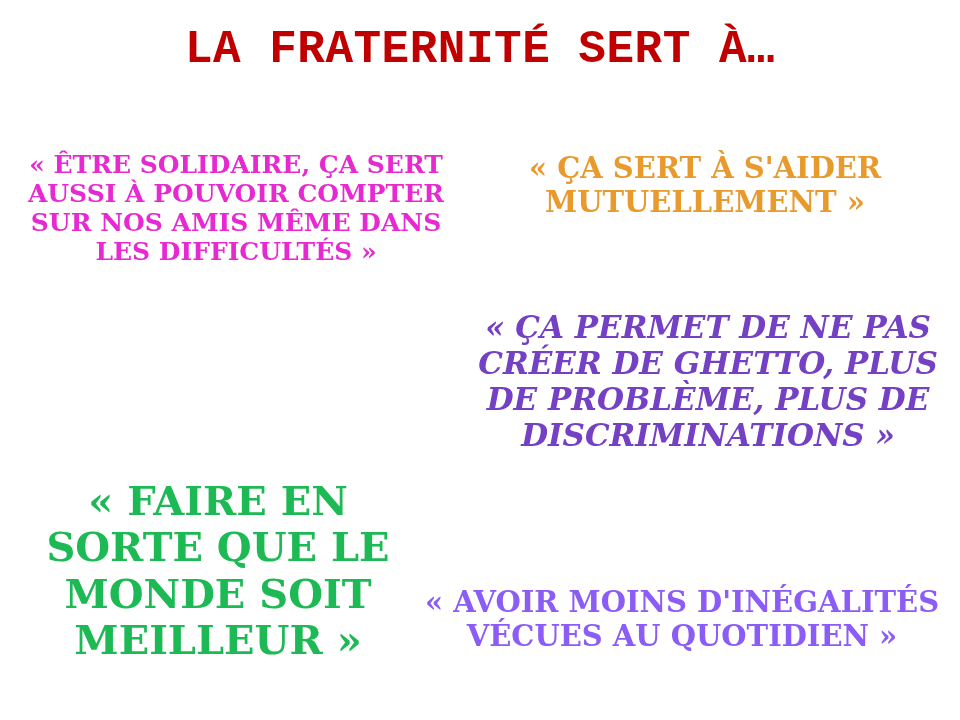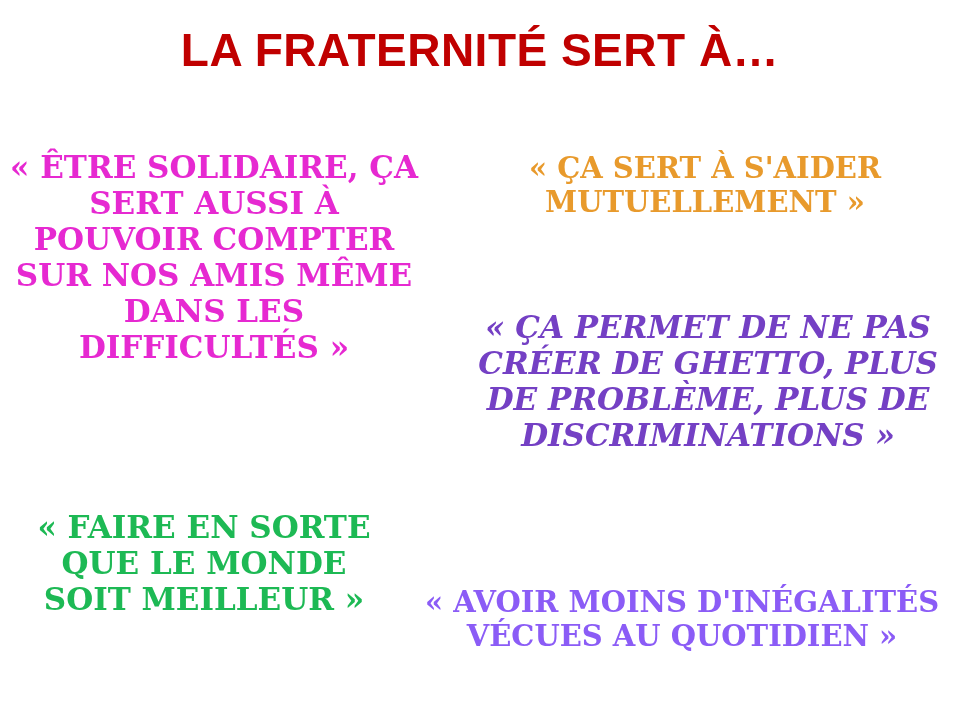--- a/index.html
+++ b/index.html
@@ -18,53 +18,52 @@
     width: 960px;
     height: 720px;
     box-sizing: border-box;
   }
   .title {
     position: absolute;
     top: 26px;
     left: 0;
     width: 960px;
     text-align: center;
-    font-family: Liberation Sans, sans-serif;
+    font-family: Liberation Mono, monospace;
     font-weight: bold;
     font-size: 46px;
     letter-spacing: 0.5px;
     color: #C00000;
     font-variant: small-caps;
     text-transform: uppercase;
     line-height: 1.05;
     white-space: nowrap;
   }
   .quote {
     position: absolute;
     font-family: "DejaVu Serif", serif;
     font-weight: bold;
     text-transform: uppercase;
     line-height: 1.16;
     text-align: center;
   }
   
   .q-solidaire {
-    left: 4px;
+    left: 26px;
     top: 150px;
     width: 420px;
-    font-size: 31px;
+    font-size: 25px;
     color: #E629D1;
   }
   .q-monde {
-    left: 14px;
+    left: 28px;
     top: 478px;
     width: 380px;
-    font-size: 31px;
+    font-size: 40px;
     color: #1DB954;
-    margin-top: 32px;
   }
   
   .q-aider {
     left: 470px;
     top: 152px;
     width: 470px;
     font-size: 29px;
     color: #E89A2C;
   }
   .q-ghetto {

